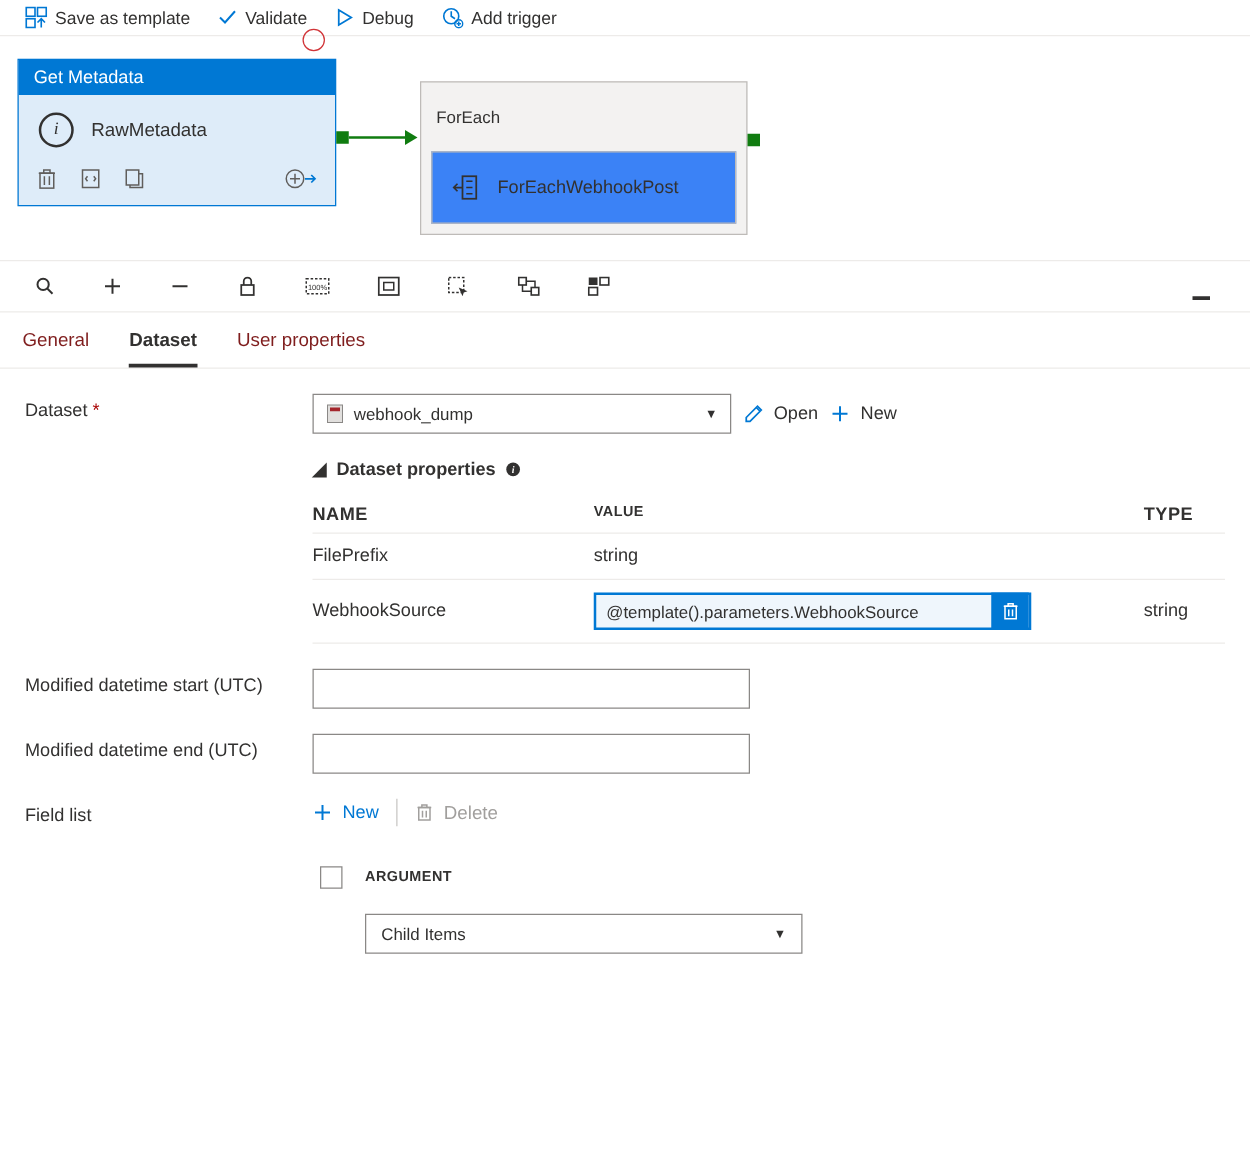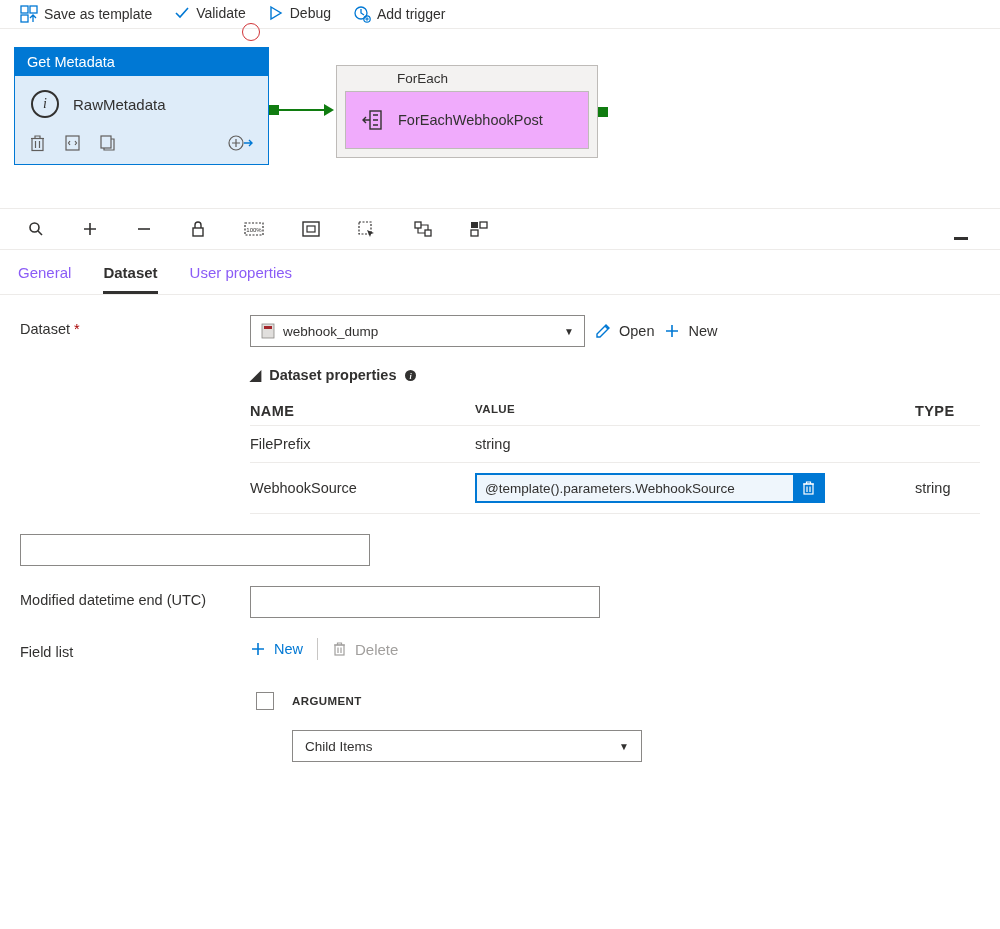--- a/index.html
+++ b/index.html
@@ -1,51 +1,51 @@
 <!DOCTYPE html>
 <html><head>
 <meta charset="utf-8">
 <style>
   * { box-sizing: border-box; margin: 0; padding: 0; }
   body { font-family: "Segoe UI", Arial, sans-serif; font-size: 13.5px; color: #323130; background: #fff; width: 1000px; }
   
   
-  .toolbar { display: flex; align-items: flex-start; padding: 5px 20px; gap: 22px; border-bottom: 1px solid #edebe9; }
+  .toolbar { display: flex; align-items: center; padding: 5px 20px; gap: 22px; border-bottom: 1px solid #edebe9; }
   .toolbar-item { display: flex; align-items: center; gap: 6px; cursor: pointer; font-size: 14px; }
   .toolbar-item svg { flex-shrink: 0; }
   
   
   .canvas { position: relative; height: 180px; border-bottom: 1px solid #edebe9; }
   .red-circle { position: absolute; left: 242px; top: -6px; width: 18px; height: 18px; border: 1.5px solid #d13438; border-radius: 50%; }
   
   .node-getmeta { position: absolute; left: 14px; top: 18px; width: 255px; background: #deecf9; border: 1px solid #0078d4; }
   .node-getmeta .title { background: #0078d4; color: #fff; padding: 6px 12px; font-size: 14.5px; font-weight: 500; }
   .node-getmeta .body { padding: 14px 16px 8px; display: flex; align-items: center; gap: 14px; }
   .circle-i { width: 28px; height: 28px; border: 2px solid #323130; border-radius: 50%; display: flex; align-items: center; justify-content: center; font-family: Georgia, serif; font-style: italic; font-size: 14px; }
   .node-getmeta .actions { display: flex; align-items: center; gap: 18px; padding: 6px 14px 10px; }
   .node-getmeta .actions .spacer { flex: 1; }
   
   .connector { position: absolute; left: 269px; top: 76px; width: 70px; height: 10px; }
   .conn-box { position: absolute; left: 0; top: 0; width: 10px; height: 10px; background: #107c10; }
   .conn-line { position: absolute; left: 10px; top: 4px; width: 50px; height: 2px; background: #107c10; }
   .conn-arrow { position: absolute; left: 55px; top: -1px; width: 0; height: 0; border-left: 10px solid #107c10; border-top: 6px solid transparent; border-bottom: 6px solid transparent; }
   
   .node-foreach { position: absolute; left: 336px; top: 36px; width: 262px; background: #f3f2f1; border: 1px solid #bebbb8; }
-  .node-foreach .title { padding: 5px 12px; font-size: 13.5px; margin-left: 48px; }
-  .node-foreach .body { background: #f0abfc; border: 1px solid #bebbb8; margin: 0 8px 8px 8px; padding: 16px 14px; display: flex; align-items: center; gap: 14px; font-size: 14.5px; }
+  .node-foreach .title { padding: 20px 12px; font-size: 13.5px; }
+  .node-foreach .body { background: #3b82f6; border: 1px solid #bebbb8; margin: 0 8px 8px 8px; padding: 16px 14px; display: flex; align-items: center; gap: 14px; font-size: 14.5px; }
   .out-box { position: absolute; left: 598px; top: 78px; width: 10px; height: 10px; background: #107c10; }
   
   
   .canvas-toolbar { display: flex; align-items: center; gap: 38px; padding: 12px 28px; border-bottom: 1px solid #edebe9; position: relative; }
   .canvas-toolbar .right-line { position: absolute; right: 32px; top: 28px; width: 14px; height: 3px; background: #323130; }
   .ct-icon { cursor: pointer; }
   
   
   .tabs { display: flex; gap: 32px; padding: 14px 18px 0; border-bottom: 1px solid #edebe9; font-size: 15px; }
-  .tab { padding-bottom: 10px; cursor: pointer; color: #8b5cf6; }
+  .tab { padding-bottom: 10px; cursor: pointer; color: #7f1d1d; }
   .tab.active { color: #323130; font-weight: 600; border-bottom: 3px solid #323130; }
   
   
   .form { padding: 20px; }
   .form-row { display: flex; align-items: flex-start; margin-bottom: 20px; }
   .form-label { width: 230px; padding-top: 6px; font-size: 14.5px; }
   .req { color: #a80000; }
   .form-field { flex: 1; }
   
   .ds-select { display: flex; align-items: center; gap: 10px; }
@@ -274,20 +274,21 @@
               </div>
             </div>
           </div>
           <div class="col-type">string</div>
         </div>
       </div>
     </div>
   </div>
 
   <div class="form-row">
+    <div class="form-label">Modified datetime start (UTC)</div>
     <div class="form-field"><input class="text-input" type="text" style=""></div>
   </div>
 
   <div class="form-row">
     <div class="form-label">Modified datetime end (UTC)</div>
     <div class="form-field"><input class="text-input" type="text" style=""></div>
   </div>
 
   <div class="form-row">
     <div class="form-label">Field list</div>

